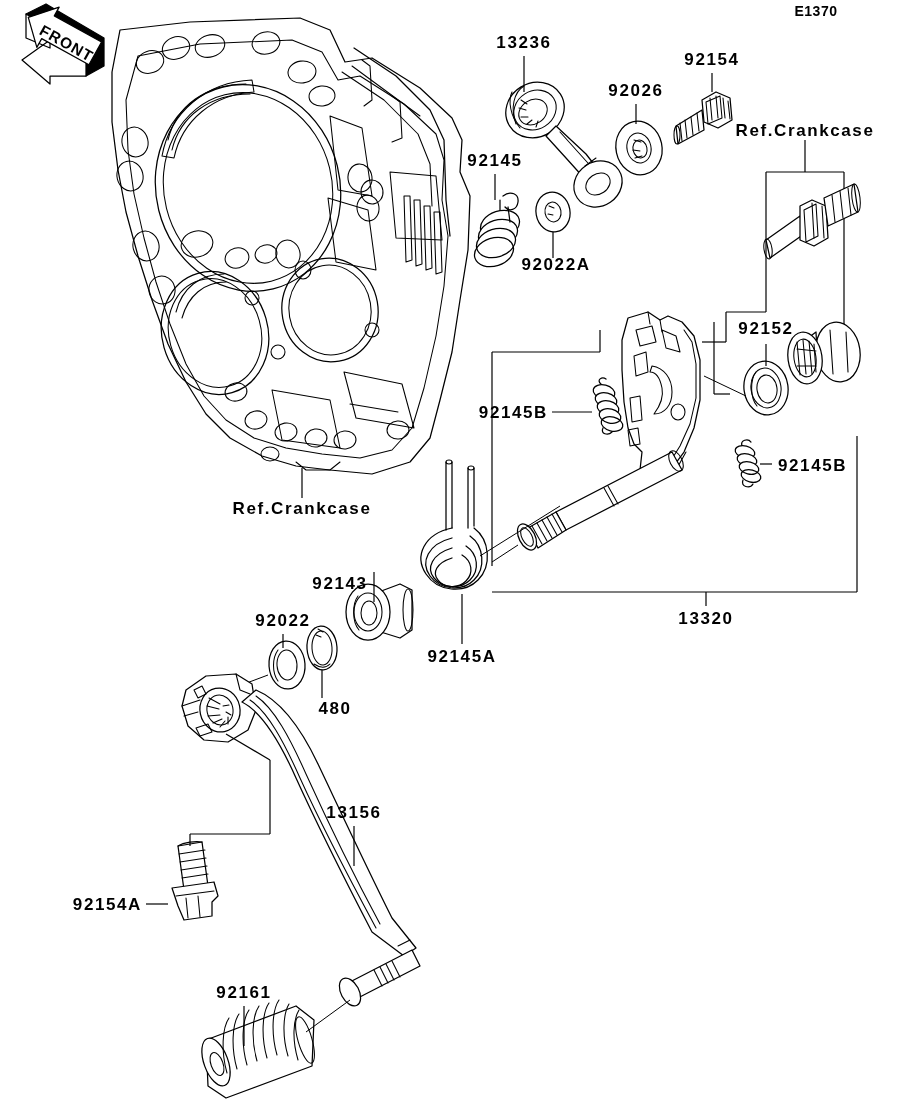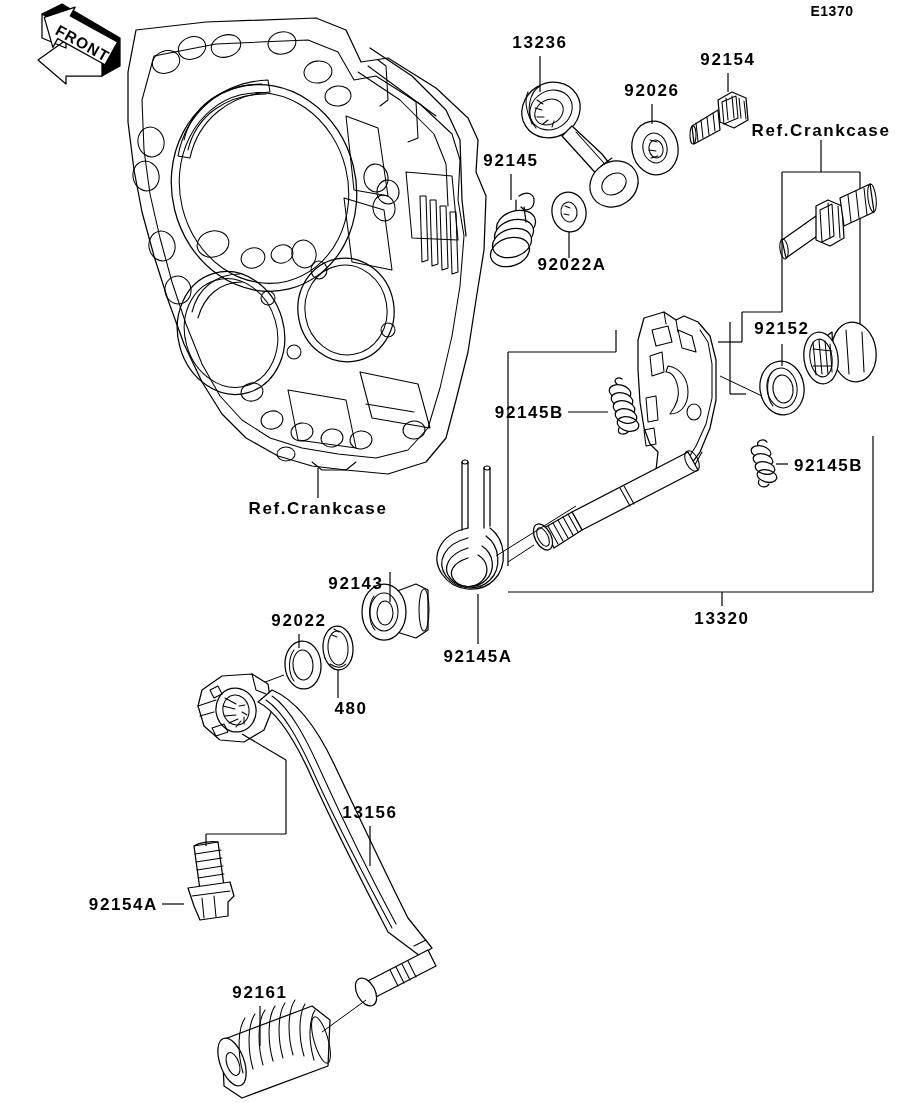--- a/index.html
+++ b/index.html
@@ -3,21 +3,21 @@
 <meta charset="utf-8">
 <title>Parts Diagram</title>
 <style>
   html,body{margin:0;padding:0;background:#ffffff;}
   body{
     width:914px;height:1103px;
     font-family:"Liberation Sans","DejaVu Sans",sans-serif;
     overflow:hidden;
     position:relative;
   }
-  #stage{position:absolute;left:0;top:0;width:844px;height:1103px;padding-left:16px;}
+  #stage{position:absolute;left:0;top:0;width:844px;height:1103px;}
   svg{display:block;}
   .lbl{
     font-family:"Liberation Sans","DejaVu Sans",sans-serif;
     font-weight:bold;
     font-size:17px;
     letter-spacing:1.6px;
     fill:#000;
   }
   .lbl-sm{
     font-family:"Liberation Sans","DejaVu Sans",sans-serif;

